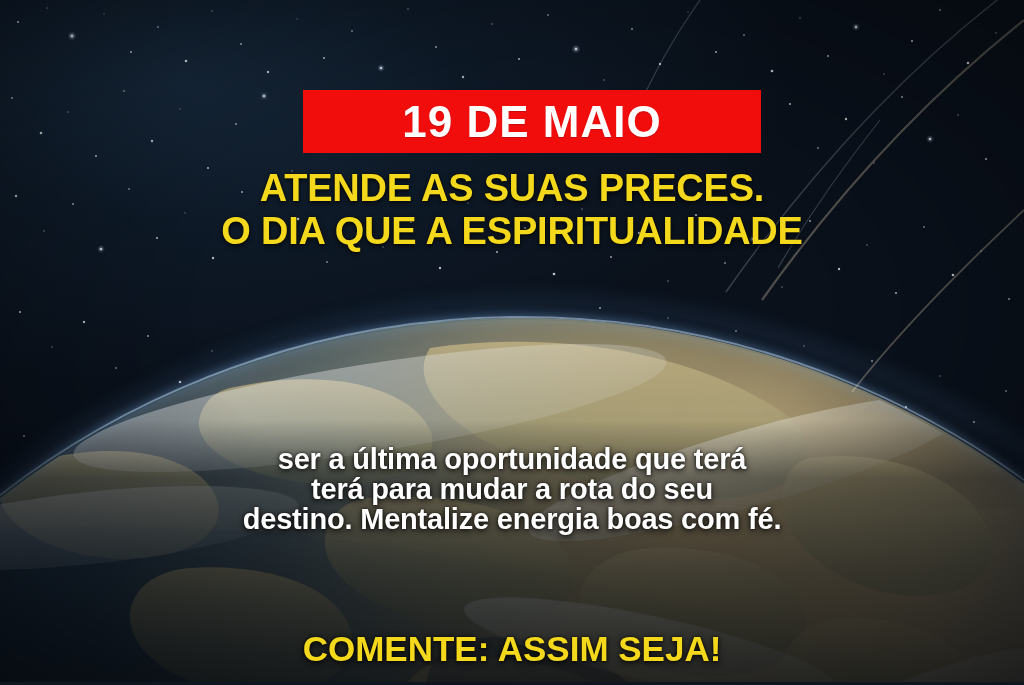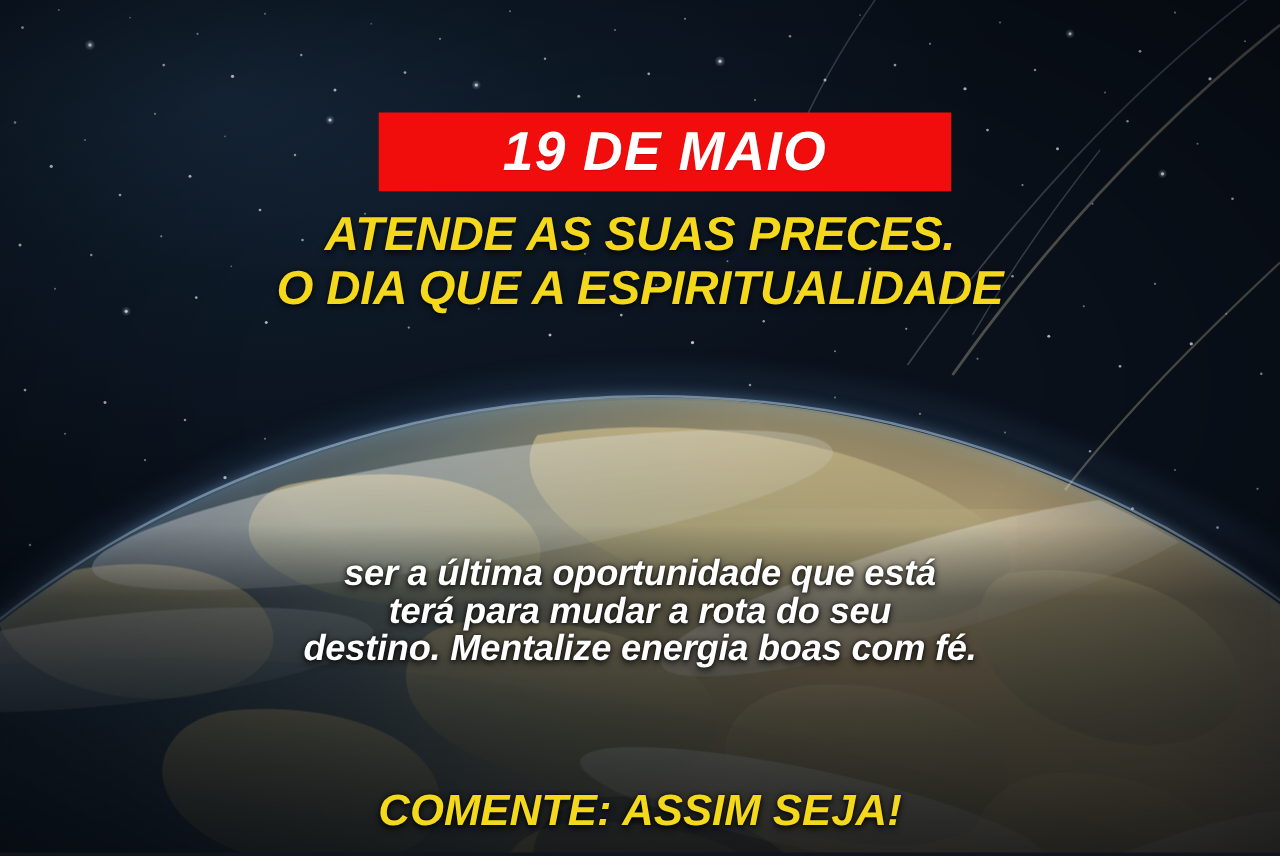--- a/index.html
+++ b/index.html
@@ -10,21 +10,20 @@
   body {
     font-family: "Liberation Sans", sans-serif;
   }
 
   #poster {
     position: relative;
     width: 1024px;
     height: 685px;
     overflow: hidden;
     background: #0a111b;
-    font-style: italic;
   }
 
   
   .space-base {
     position: absolute;
     inset: 0;
     background:
       radial-gradient(ellipse 60% 45% at 18% 12%, #17293c 0%, #0e1a28 45%, #0a111b 100%),
       linear-gradient(160deg, #122033 0%, #0c1520 55%, #070c14 100%);
   }
@@ -448,21 +447,21 @@
     <div class="date-banner">
       <span class="date-banner-text">19 DE MAIO</span>
     </div>
 
     <div class="headline">
       <div>ATENDE AS SUAS PRECES.</div>
       <div>O DIA QUE A ESPIRITUALIDADE</div>
     </div>
 
     <div class="body-copy">
-      <div>ser a última oportunidade que está</div>
+      <div>ser a última oportunidade que terá</div>
       <div>terá para mudar a rota do seu</div>
       <div>destino. Mentalize energia boas com fé.</div>
     </div>
 
     <div class="cta">COMENTE: ASSIM SEJA!</div>
   </div>
 
   <div class="bottom-edge"></div>
 </div>
 

